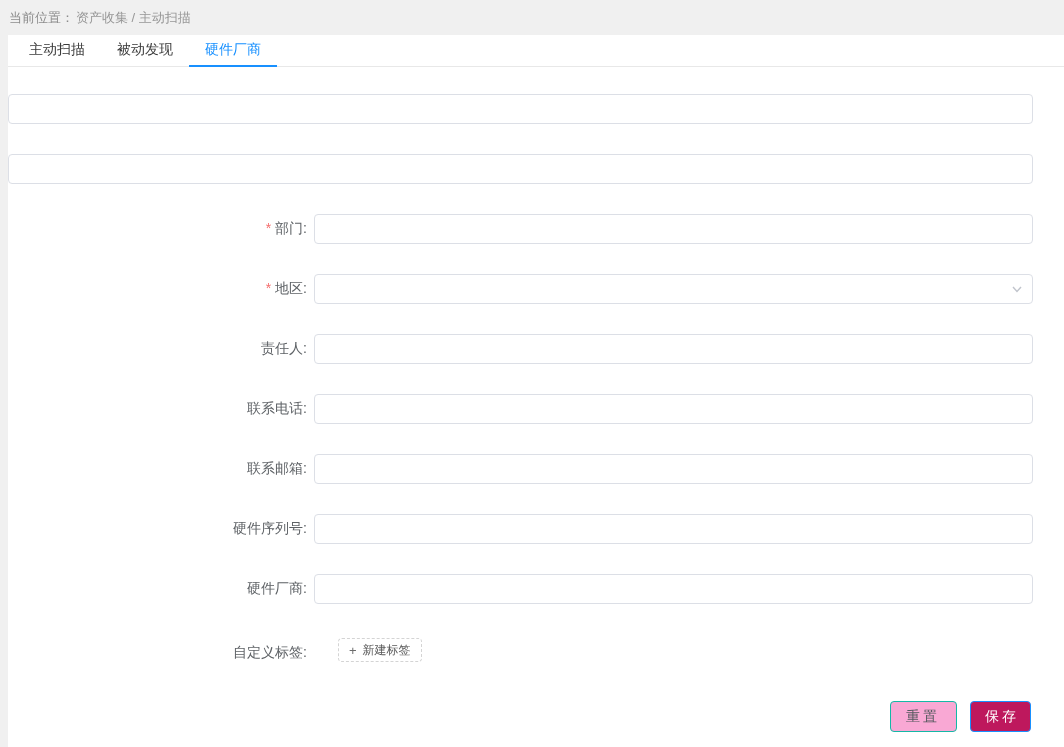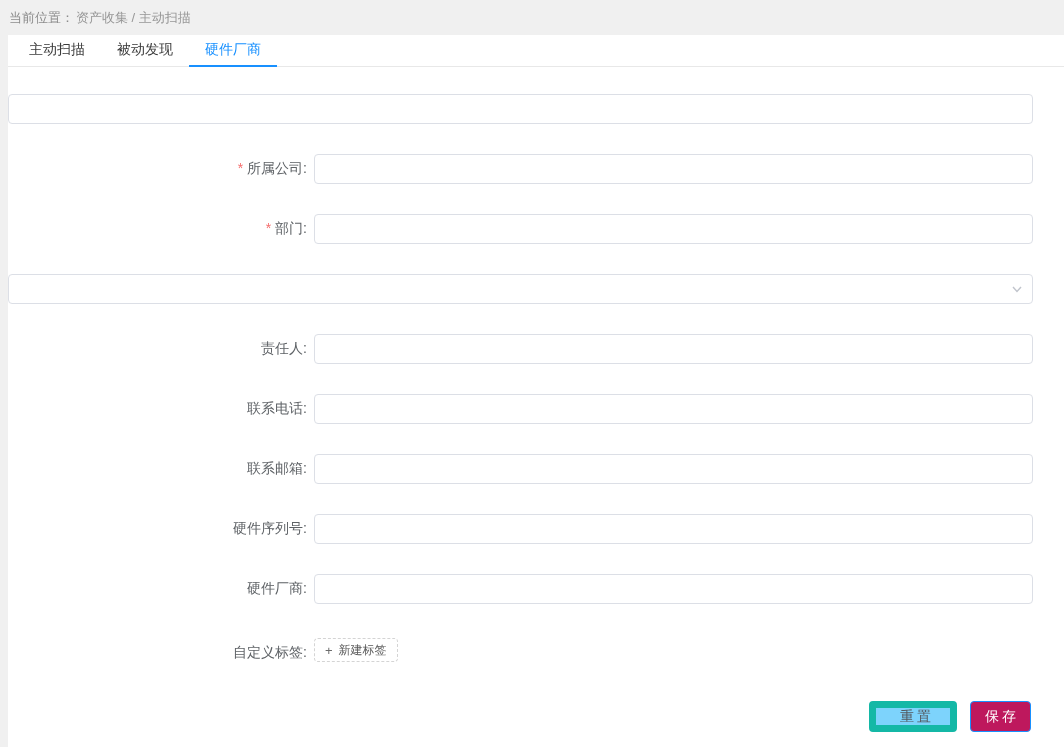--- a/index.html
+++ b/index.html
@@ -91,21 +91,21 @@
   .select-input { padding-right: 30px; cursor: pointer; }
   .chevron-down {
     position: absolute;
     right: 9px; top: 50%;
     width: 14px; height: 14px;
     margin-top: -7px;
     pointer-events: none;
   }
 
   
-  .tags-row { margin-bottom: 0; height: 30px; margin-top: 34px; }
+  .tags-row { margin-bottom: 0; height: 30px; margin-top: 34px; gap: 24px; }
   .tag-add-btn {
     display: inline-flex;
     align-items: center;
     height: 24px;
     padding: 0 10px;
     background: #fff;
     border: 1px dashed #d4d4d4;
     border-radius: 4px;
     font-size: 12px;
     color: #5a5a5a;
@@ -126,24 +126,24 @@
     border-radius: 4px;
     font-size: 14px;
     letter-spacing: 3px;
     cursor: pointer;
     font-family: inherit;
     display: inline-flex;
     align-items: center;
     justify-content: center;
   }
   .btn-default {
-    background: #7dd3fc;
-    border: 7px solid #14b8a6;
+    background: #f9a8d4;
+    border: 1px solid #14b8a6;
     color: #54585e;
-    padding: 0 16px 0 24px;
+    padding: 0 16px 0 15px;
   }
   .btn-primary {
     background: #be185d;
     border: 1px solid #1890ff;
     color: #ffffff;
     padding: 0 11px 0 14px;
   }
 </style>
 </head>
 <body>
@@ -169,38 +169,38 @@
 
   <div class="form">
 
     <div class="form-row">
       <div class="input-wrap">
         <input class="text-input" type="text" value="" style="">
       </div>
     </div>
 
     <div class="form-row">
-      <div class="form-label">
-        <span class="required-mark">*</span><span>所属公司</span><span>:</span>
-      </div>
       <div class="input-wrap">
         <input class="text-input" type="text" value="" style="">
       </div>
     </div>
 
     <div class="form-row">
       <div class="form-label">
         <span class="required-mark">*</span><span>部门</span><span>:</span>
       </div>
       <div class="input-wrap">
         <input class="text-input" type="text" value="" style="">
       </div>
     </div>
 
     <div class="form-row">
+      <div class="form-label">
+        <span class="required-mark">*</span><span>地区</span><span>:</span>
+      </div>
       <div class="input-wrap">
         <input class="text-input select-input" type="text" readonly="" value="" style="">
         <svg class="chevron-down" viewBox="0 0 14 14">
           <polyline points="3,5 7,9.5 11,5" fill="none" stroke="#c0c4cc" stroke-width="1.4"></polyline>
         </svg>
       </div>
     </div>
 
     <div class="form-row">
       <div class="form-label">

